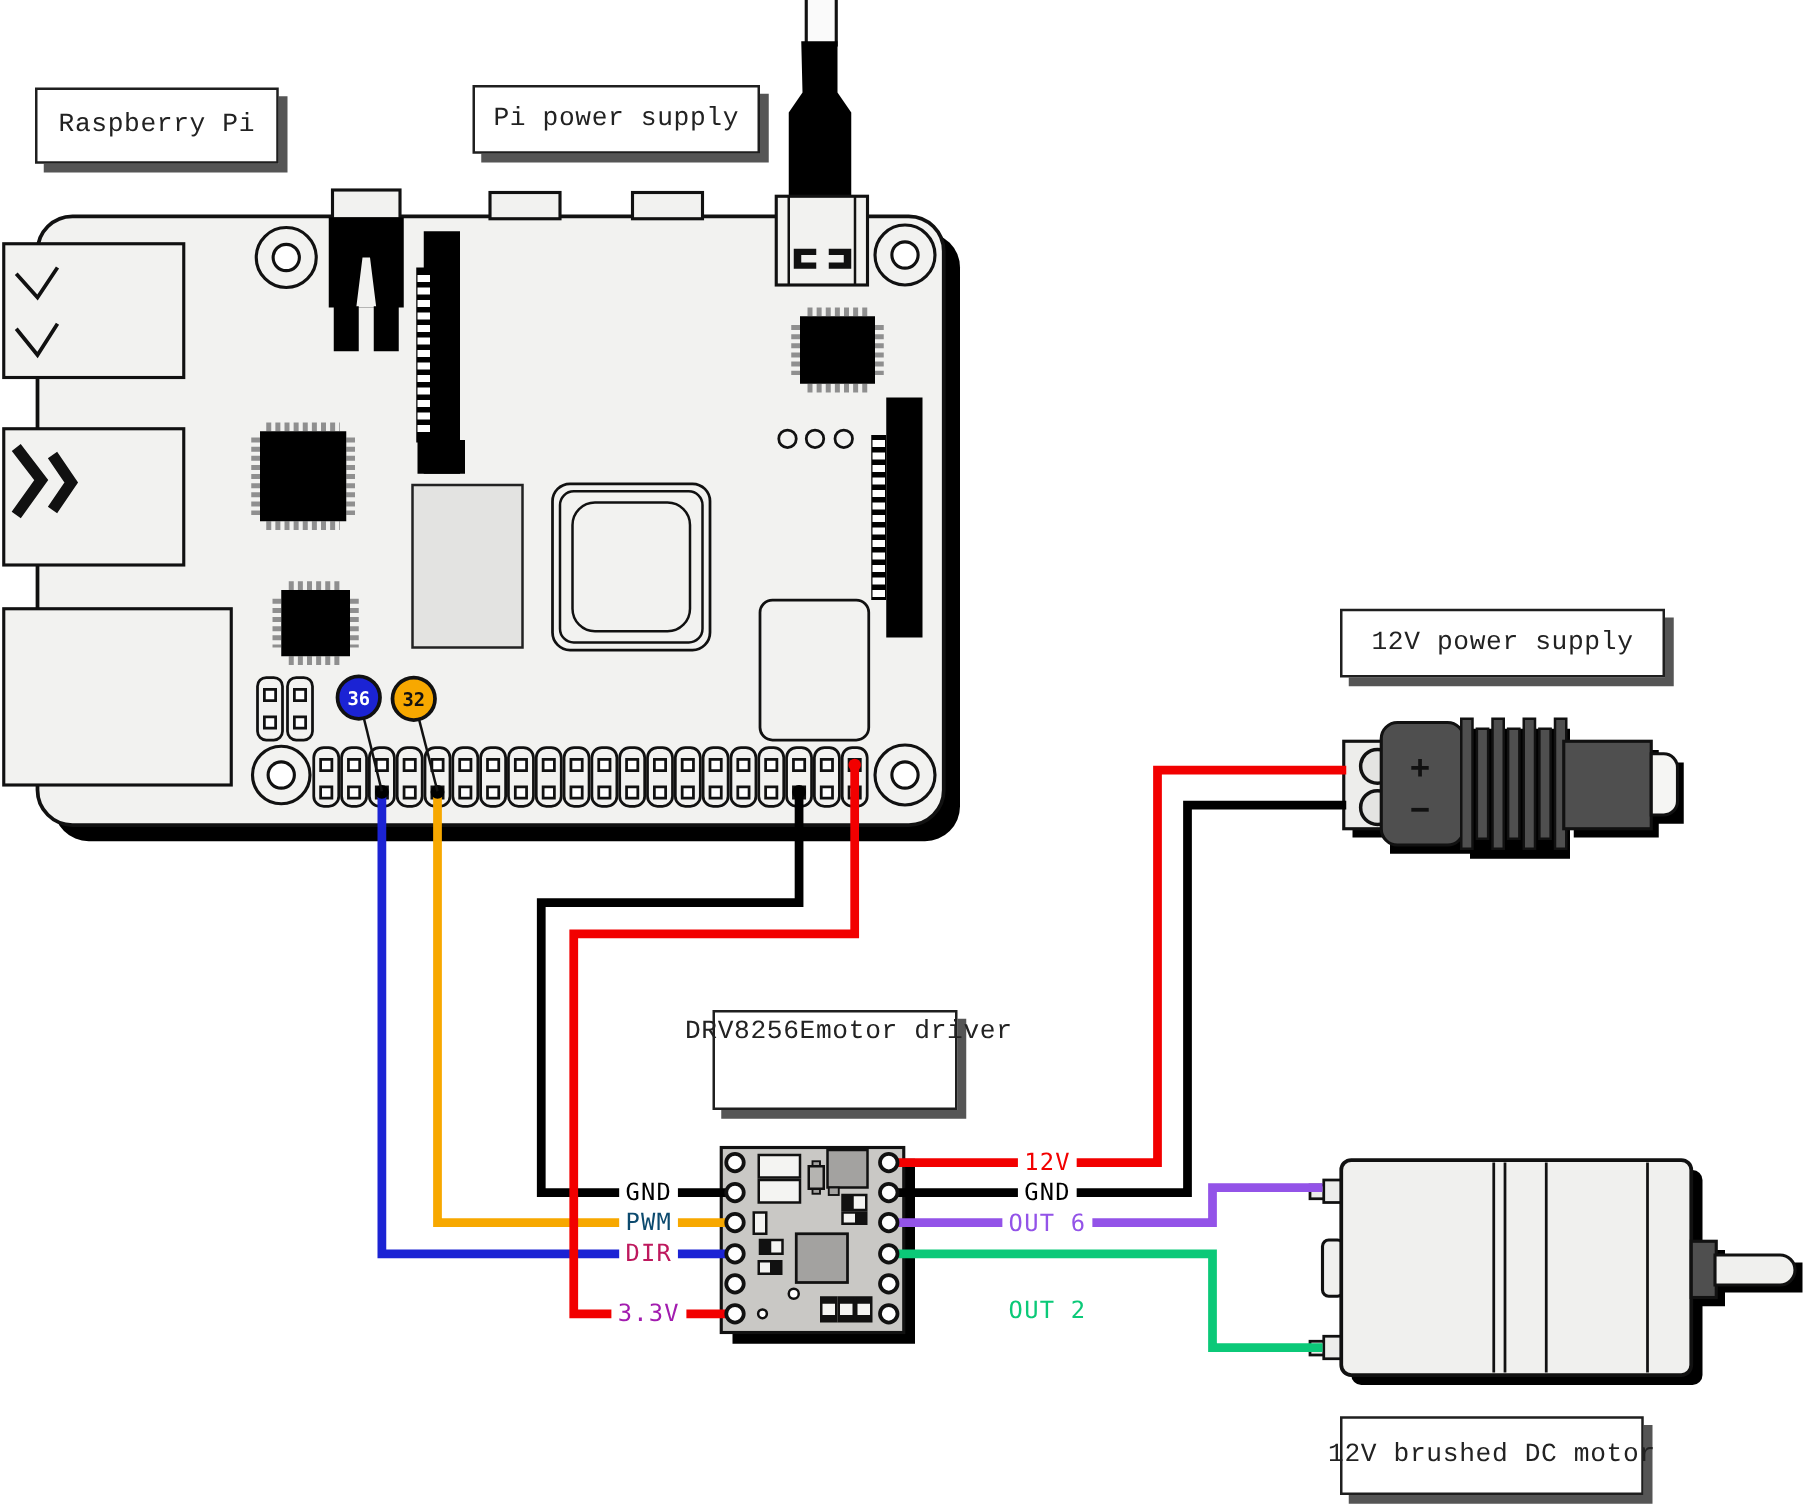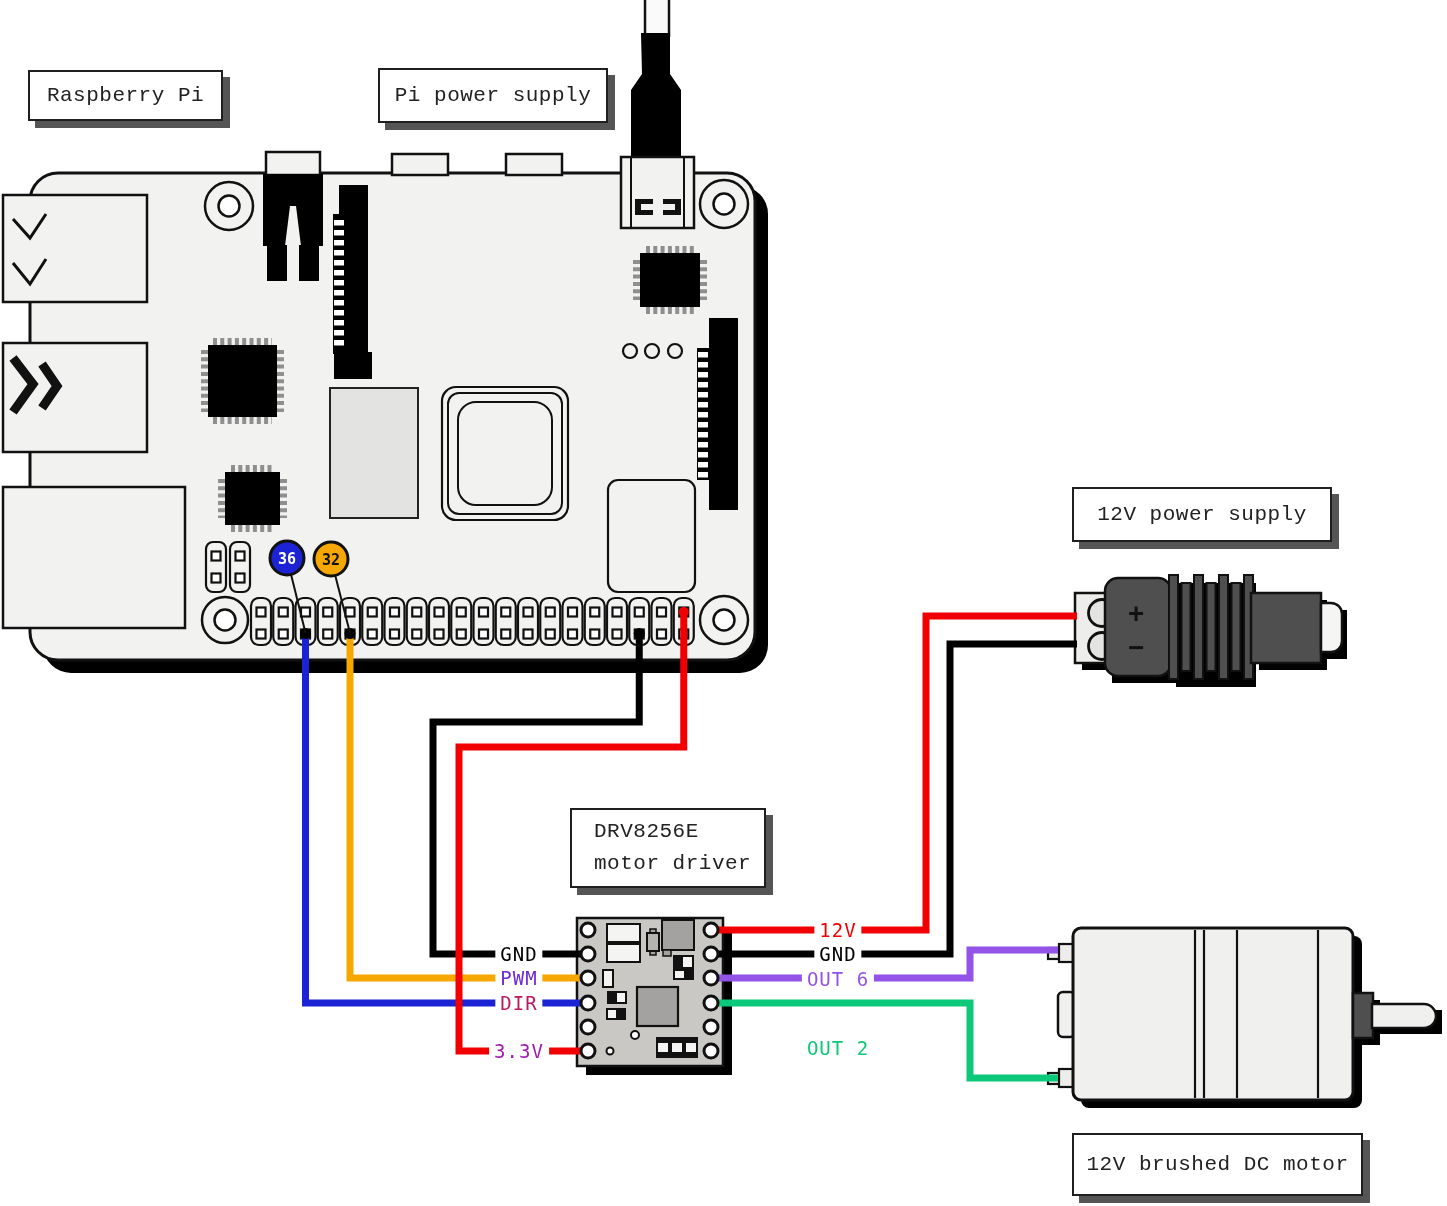--- a/index.html
+++ b/index.html
@@ -2,21 +2,21 @@
 <html><head>
 <meta charset="utf-8">
 <style>
   html,body{margin:0;padding:0;background:#fff;}
   .stage{position:relative;width:1447px;height:1206px;background:#ffffff;overflow:hidden;
          font-family:"Liberation Mono",monospace;}
   .stage svg{position:absolute;left:0;top:0;}
   .callout{position:absolute;display:flex;align-items:center;justify-content:center;
            background:#ffffff;border:2px solid #1f1f1f;box-shadow:7px 7px 0 #555555;
            font-size:21px;color:#222;letter-spacing:.5px;box-sizing:border-box;white-space:nowrap;}
-  .callout.two-line{flex-direction:column;align-items:flex-start;justify-content:center;
+  .callout.two-line{align-items:flex-start;justify-content:center;
            padding-left:22px;line-height:32px;}
   .pinlabel{position:absolute;transform:translate(-50%,-50%);background:#ffffff;
            padding:0 5px;font-family:"DejaVu Sans Mono",monospace;font-weight:normal;
            font-size:19px;letter-spacing:1px;white-space:nowrap;}
 </style>
 </head>
 <body>
 
 <div class="stage">
 
@@ -276,39 +276,39 @@
   <g>
     <line x1="287" y1="558" x2="305.5" y2="633" stroke="#111" stroke-width="2"></line>
     <line x1="331" y1="559" x2="350" y2="633" stroke="#111" stroke-width="2"></line>
     <circle cx="287" cy="558" r="17" stroke="#111" stroke-width="3" fill="#1b23d4"></circle>
     <circle cx="331" cy="559" r="17" stroke="#111" stroke-width="3" fill="#f7a800"></circle>
     <text x="287" y="564" text-anchor="middle" font-family="DejaVu Sans Mono, monospace" font-size="15" font-weight="bold" fill="#ffffff">36</text>
     <text x="331" y="565" text-anchor="middle" font-family="DejaVu Sans Mono, monospace" font-size="15" font-weight="bold" fill="#111111">32</text>
   </g>
 </svg>
 
-<div class="callout" style="left:28px;top:70px;width:195px;height:51px;">
+<div class="callout" style="left:28px;top:70px;width:195px;height:61px;">
   <span>Raspberry Pi</span>
 </div>
 <div class="callout" style="left:378px;top:68px;width:230px;height:55px;">
   <span>Pi power supply</span>
 </div>
 <div class="callout" style="left:1072px;top:487px;width:260px;height:55px;">
   <span>12V power supply</span>
 </div>
 <div class="callout two-line" style="left:570px;top:808px;width:196px;height:80px;">
   <span>DRV8256E</span>
   <span>motor driver</span>
 </div>
-<div class="callout" style="left:1072px;top:1133px;width:291px;height:63px;">
+<div class="callout" style="left:1072px;top:1133px;width:243px;height:63px;">
   <span>12V brushed DC motor</span>
 </div>
 
 <div class="pinlabel" style="left: 519px; top: 954px; color: rgb(0, 0, 0);">GND</div>
-<div class="pinlabel" style="left: 519px; top: 978px; color: #6d28d9;">PWM</div>
+<div class="pinlabel" style="left: 519px; top: 978px; color: #0c4a6e;">PWM</div>
 <div class="pinlabel" style="left: 519px; top: 1003px; color: #be185d;">DIR</div>
 <div class="pinlabel" style="left: 519px; top: 1051px; color: #a21caf;">3.3V</div>
 <div class="pinlabel" style="left: 838px; top: 930px; color: rgb(242, 0, 0);">12V</div>
 <div class="pinlabel" style="left: 838px; top: 954px; color: rgb(0, 0, 0);">GND</div>
 <div class="pinlabel" style="left: 838px; top: 979px; color: rgb(147, 83, 232);">OUT 6</div>
 <div class="pinlabel" style="left: 838px; top: 1048px; color: rgb(11, 201, 120);">OUT 2</div>
 
 </div>
 
 </body></html>

